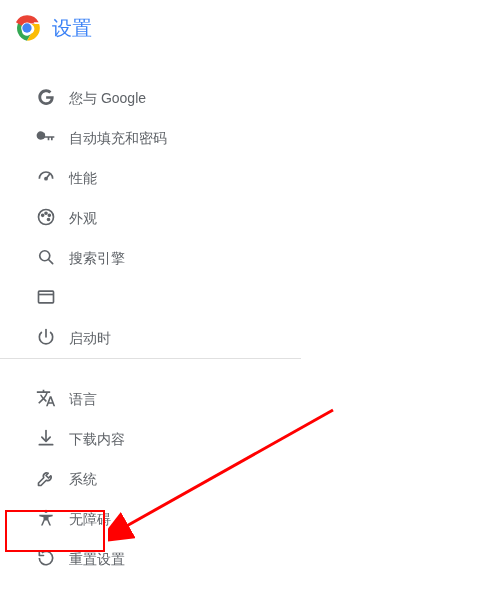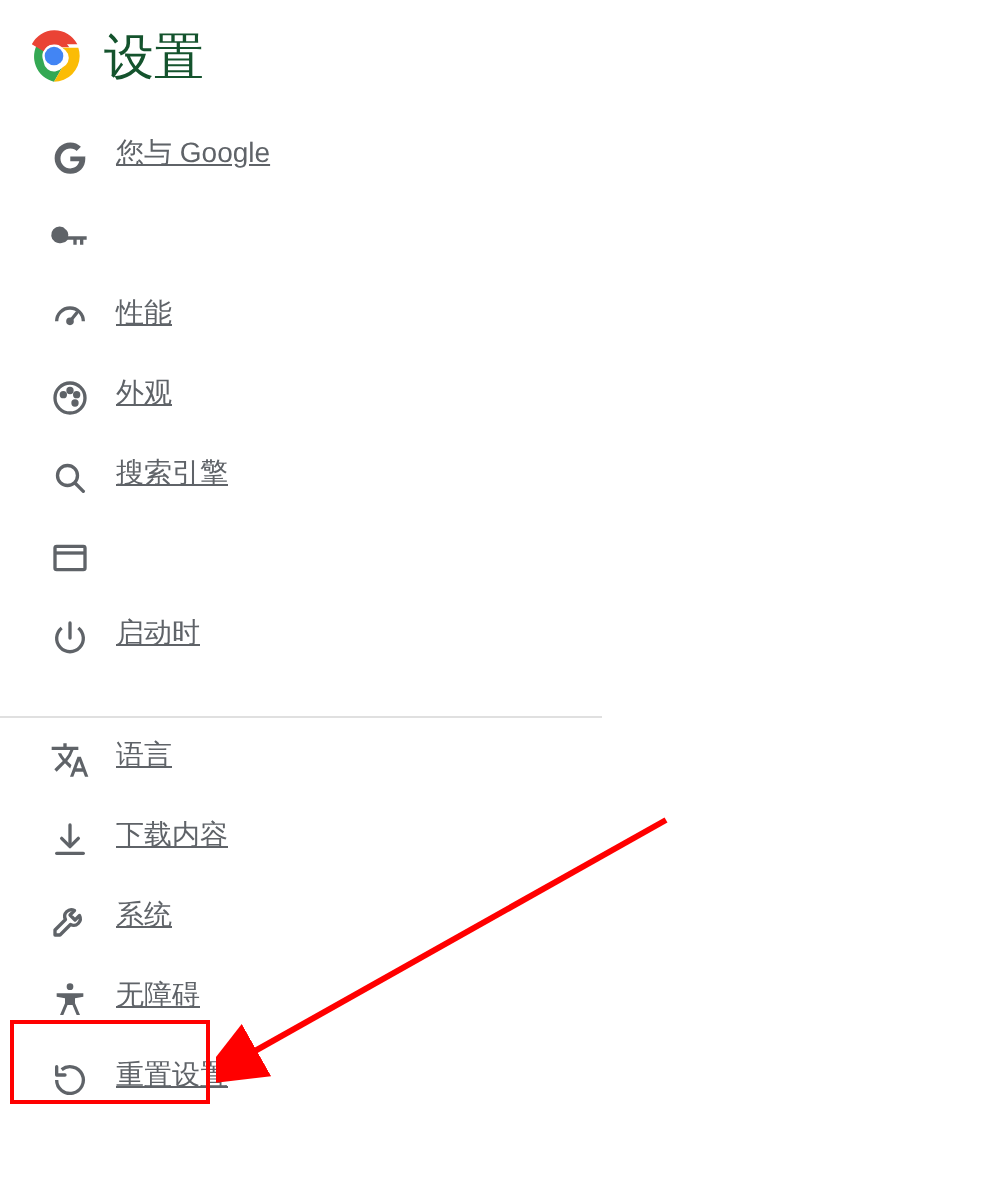--- a/index.html
+++ b/index.html
@@ -17,34 +17,33 @@
       align-items: center;
       height: 56px;
       padding-left: 13px;
     }
     .logo {
       width: 28px;
       height: 28px;
       margin-right: 11px;
     }
     .header-title {
-      font-size: 25px;
-      color: #14532d;
+      font-size: 20px;
+      color: #3b82f6;
       font-weight: 400;
     }
     .nav {
       padding-top: 12px;
     }
     .nav-item {
       display: flex;
-      align-items: flex-start;
+      align-items: flex-end;
       height: 40px;
-      padding-left: 24px;
+      padding-left: 35px;
       cursor: pointer;
-      text-decoration: underline;
     }
     .icon {
       width: 22px;
       height: 22px;
       display: flex;
       align-items: center;
       justify-content: center;
       margin-right: 12px;
       color: #5f6368;
     }
@@ -104,20 +103,21 @@
     </span>
     <span class="nav-label">您与 Google</span>
   </div>
 
   <div class="nav-item">
     <span class="icon">
       <svg viewBox="0 0 24 24" width="20" height="20" fill="currentColor">
           <path d="M7 14a4 4 0 1 1 0-8 4 4 0 0 1 0 8zm0-6a2 2 0 1 0 0 4 2 2 0 0 0 0-4zm3.65 3H22v2h-2v3h-2v-3h-2v3h-2v-3h-3.35A5 5 0 0 1 7 15a5 5 0 1 1 3.65-4z"></path>
         </svg>
     </span>
+    <span class="nav-label">自动填充和密码</span>
   </div>
 
 
   <div class="nav-item">
     <span class="icon">
       <svg viewBox="0 0 24 24" width="20" height="20" fill="none" stroke="currentColor" stroke-width="2">
           <path d="M4 14a8 8 0 1 1 16 0"></path>
           <path d="M12 14 16 9" stroke-linecap="round"></path>
           <circle cx="12" cy="14" r="1.3" fill="currentColor"></circle>
         </svg>

